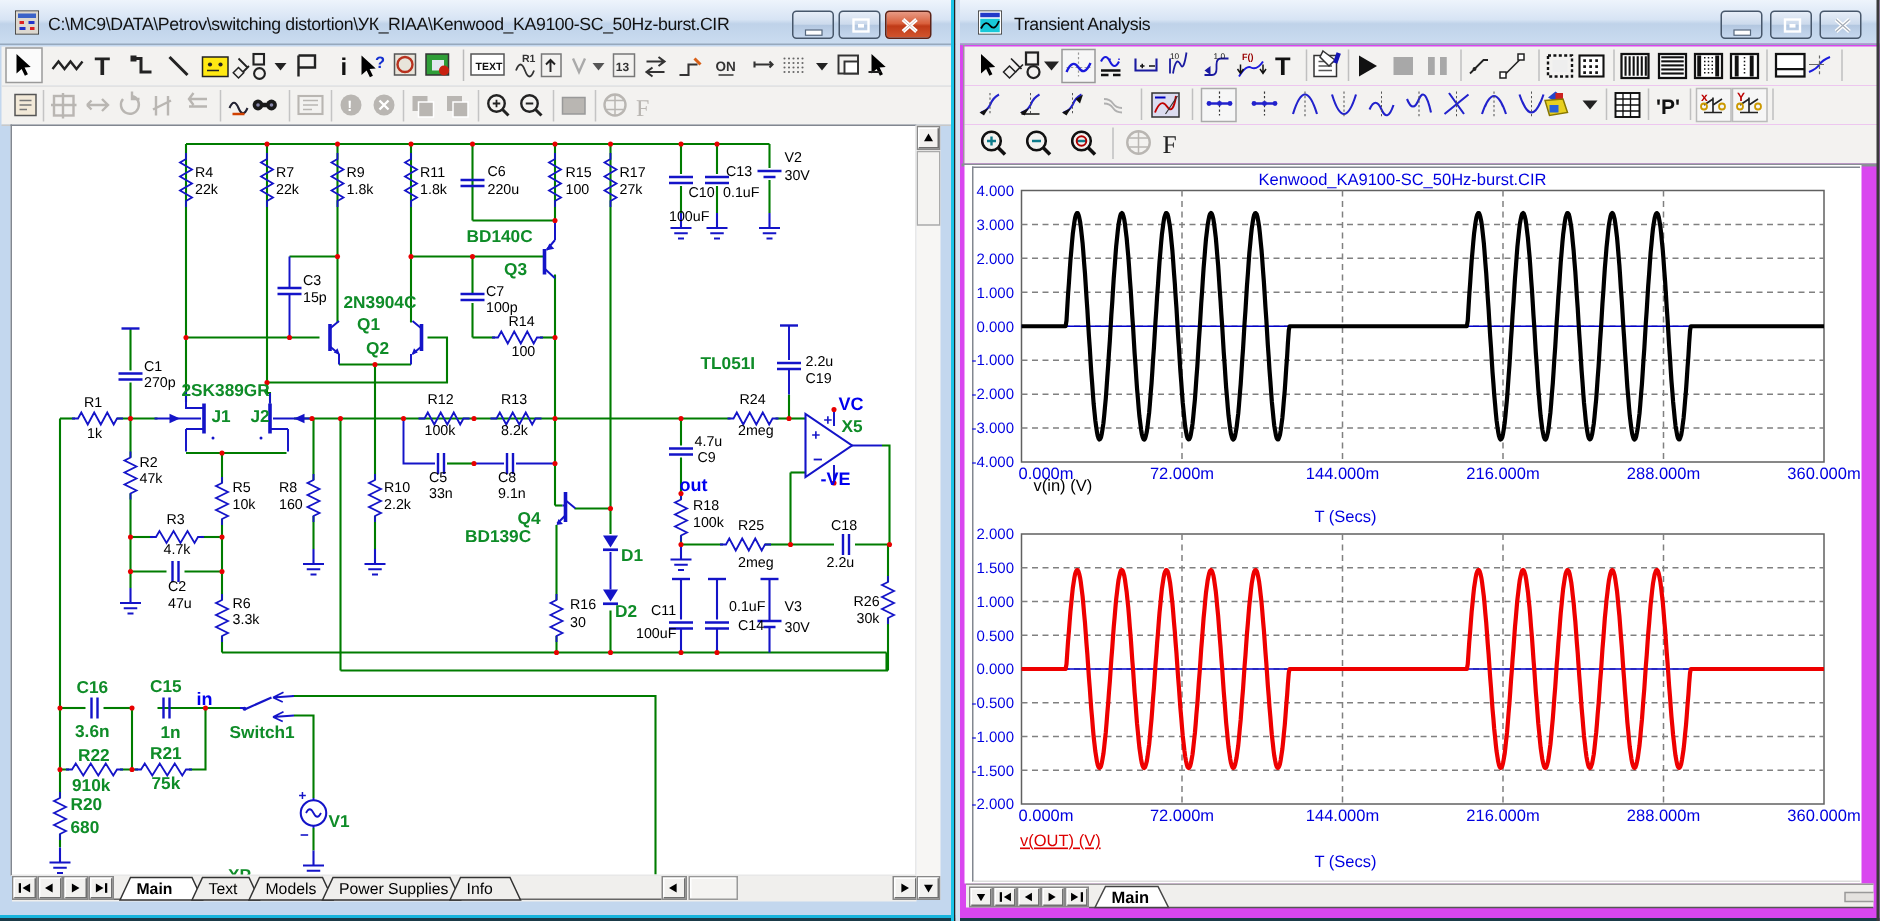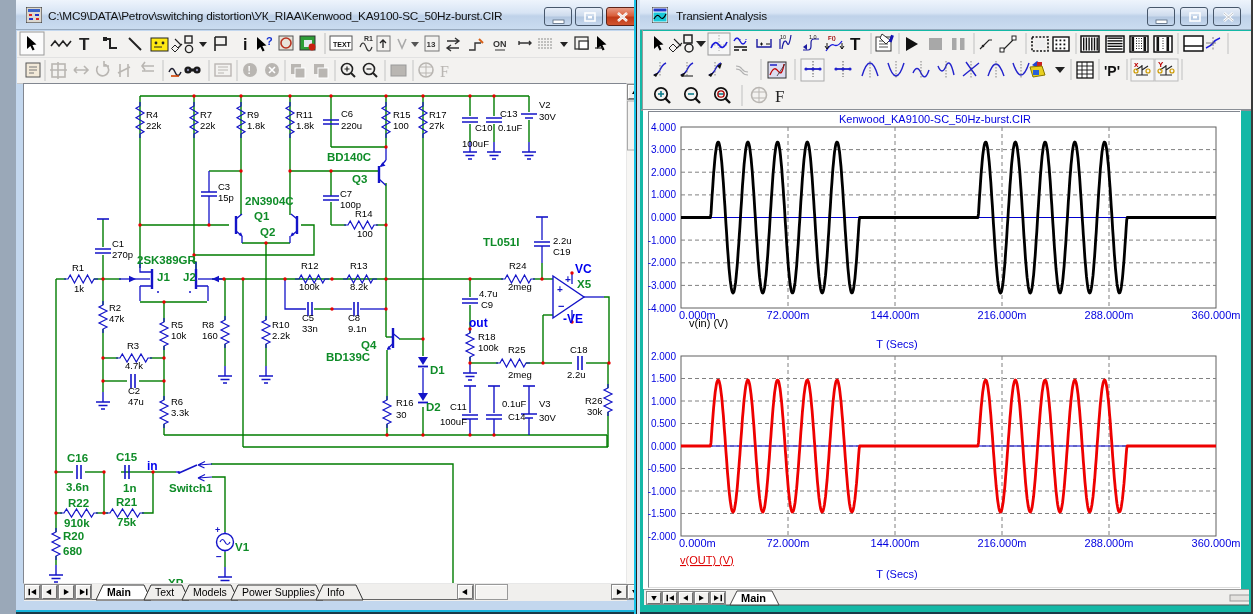--- a/index.html
+++ b/index.html
@@ -7,21 +7,21 @@
   background:linear-gradient(#eef4fc 0%, #d7e4f4 45%, #bfd2e9 55%, #cadcf0 100%);
   border-bottom:1px solid #97a9bd; }
 .title-text { position:absolute; top:9px; font-size:11.8px; letter-spacing:-0.25px; color:#111; white-space:nowrap; }
 .tbtn { position:absolute; top:7px; width:28px; height:19px; border:1px solid #47576b; border-radius:3px;
   background:linear-gradient(#e7eef8 0%, #ccdaec 48%, #b3c7e0 52%, #c6d8ee 100%); }
 .tbtn svg { position:absolute; left:0; top:0; }
 .closebtn { background:linear-gradient(#e89a84 0%, #d9603c 45%, #c03a17 55%, #d1552f 100%); border-color:#5c2318; }
 .toolbar { position:absolute; background:#f3f2f0; }
 </style></head><body>
 
-<div class="win" style="left:16px;top:0;width:666px;height:614px;background:#c3d7ee;">
+<div class="win" style="left:0;top:0;width:666px;height:614px;background:#c3d7ee;">
   <div style="position:absolute;left:0;top:0;width:637px;height:1px;background:#7c8a9a"></div>
   <div class="titlebar" style="width:637px"></div>
   <svg width="16" height="16" style="position:absolute;left:10px;top:7px">
     <rect x="0" y="0" width="16" height="16" fill="#dcd8d0" stroke="#222"></rect>
     <rect x="2" y="2" width="12" height="3" fill="#3a62c8"></rect>
     <rect x="3" y="7" width="3" height="2" fill="#d22"></rect>
       <rect x="9" y="7" width="4" height="2" fill="#23c"></rect>
     <rect x="3" y="11" width="4" height="2" fill="#23c"></rect>
       <rect x="10" y="11" width="3" height="2" fill="#d22"></rect>
   </svg>
@@ -586,21 +586,21 @@
         </g>
       </svg></div>
   <div style="position:absolute;left:0;top:610px;width:637px;height:2px;background:#18b4dc"></div>
   <div style="position:absolute;left:0;top:612px;width:637px;height:2px;background:#1a3a48"></div>
   </div>
 
 <div style="position:absolute;left:633.5px;top:0;width:2px;height:614px;background:#1ac4e8"></div>
 <div style="position:absolute;left:635.5px;top:0;width:1px;height:614px;background:#222"></div>
 <div style="position:absolute;left:636.5px;top:0;width:3.5px;height:614px;background:#d5e2f2"></div>
 
-<div class="win" style="left:640px;top:0;width:613px;height:614px;background:#14b8a6;">
+<div class="win" style="left:640px;top:0;width:613px;height:614px;background:#d946ef;">
   <div style="position:absolute;left:0;top:0;width:613px;height:1px;background:#7c8a9a"></div>
   <div class="titlebar" style="width:613px"></div>
   <svg width="16" height="16" style="position:absolute;left:12px;top:7px">
     <rect x="0" y="0" width="16" height="16" fill="#fff" stroke="#222"></rect>
     <rect x="1.5" y="1.5" width="13" height="3" fill="#2238c8"></rect>
     <rect x="1.5" y="5.5" width="13" height="9" fill="#18c8d8"></rect>
     <path d="M2,12 q3,-6 6,-2 q3,4 6,-3" stroke="#000" fill="none" stroke-width="1.2"></path>
   </svg>
   <div class="title-text" style="left:36px">Transient Analysis</div>
   <div class="tbtn" style="left:507px">

